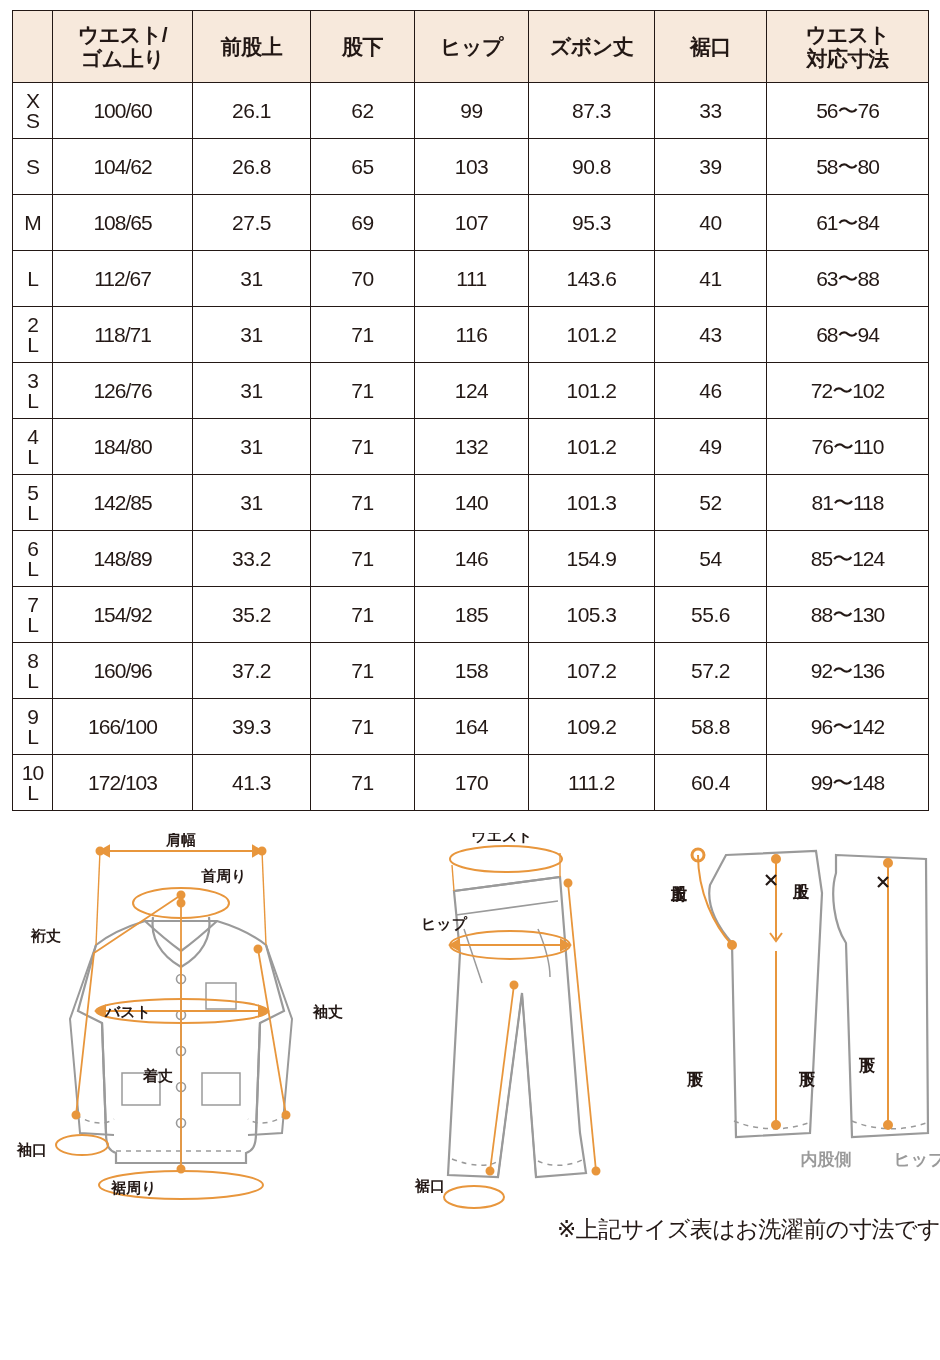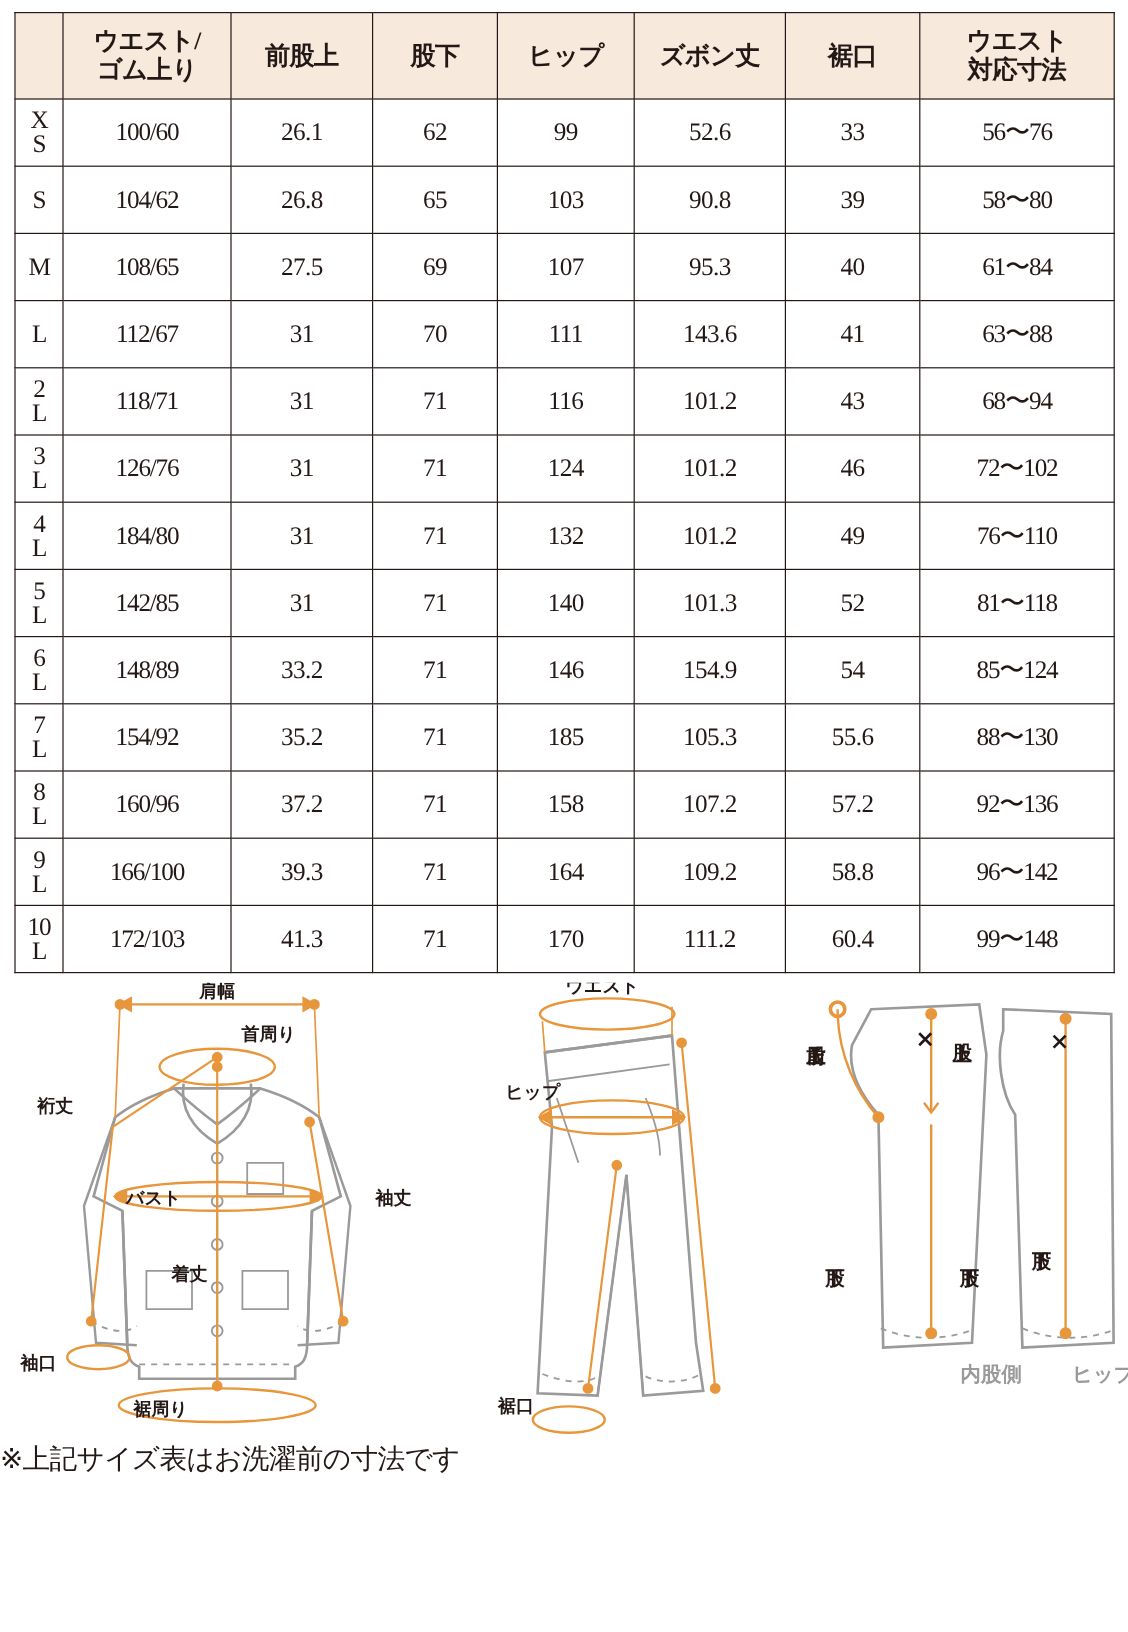--- a/index.html
+++ b/index.html
@@ -13,21 +13,20 @@
     overflow: hidden;
   }
   .page { width: 940px; height: 1360px; position: relative; }
 
   
   table.size-table {
     border-collapse: collapse;
     width: 916px;
     margin: 10px 12px 0 12px;
     table-layout: fixed;
-    font-family: Liberation Serif, serif;
   }
   table.size-table th, table.size-table td {
     border: 1px solid #231815;
     text-align: center;
     vertical-align: middle;
     font-size: 21px;
     padding: 0;
     height: 56px;
     line-height: 1.12;
   }
@@ -66,29 +65,29 @@
   td.val { font-size: 22px; letter-spacing: -0.5px; }
   td.val.wide { letter-spacing: -1px; }
 
   .hdr-two-line { display: block; line-height: 1.12; }
 
   
   .illus {
     position: relative;
     width: 940px;
     height: 420px;
-    margin-top: 8px;
+    margin-top: 22px;
   }
   .illus svg { position: absolute; left: 0; top: 0; }
 
   .note {
     position: absolute;
     left: 0; right: 0;
     bottom: 8px;
-    text-align: left;
+    text-align: right;
     font-size: 23px;
     color: #231815;
     letter-spacing: -0.5px;
   }
   .vlabel { writing-mode: vertical-rl; text-orientation: upright; }
 </style>
 </head>
 <body>
 
 <div class="page">
@@ -138,21 +137,21 @@
         <th class="size-cell">
           <span class="stack">
             <span>X</span>
             <span>S</span>
           </span>
         </th>
         <td class="val wide">100/60</td>
         <td class="val">26.1</td>
         <td class="val">62</td>
         <td class="val">99</td>
-        <td class="val">52.6</td>
+        <td class="val">87.3</td>
         <td class="val">33</td>
         <td class="val wide">56〜76</td>
       </tr>
 
       <tr>
         <th class="size-cell">
           <span class="stack">
             <span>S</span>
           </span>
         </th>

